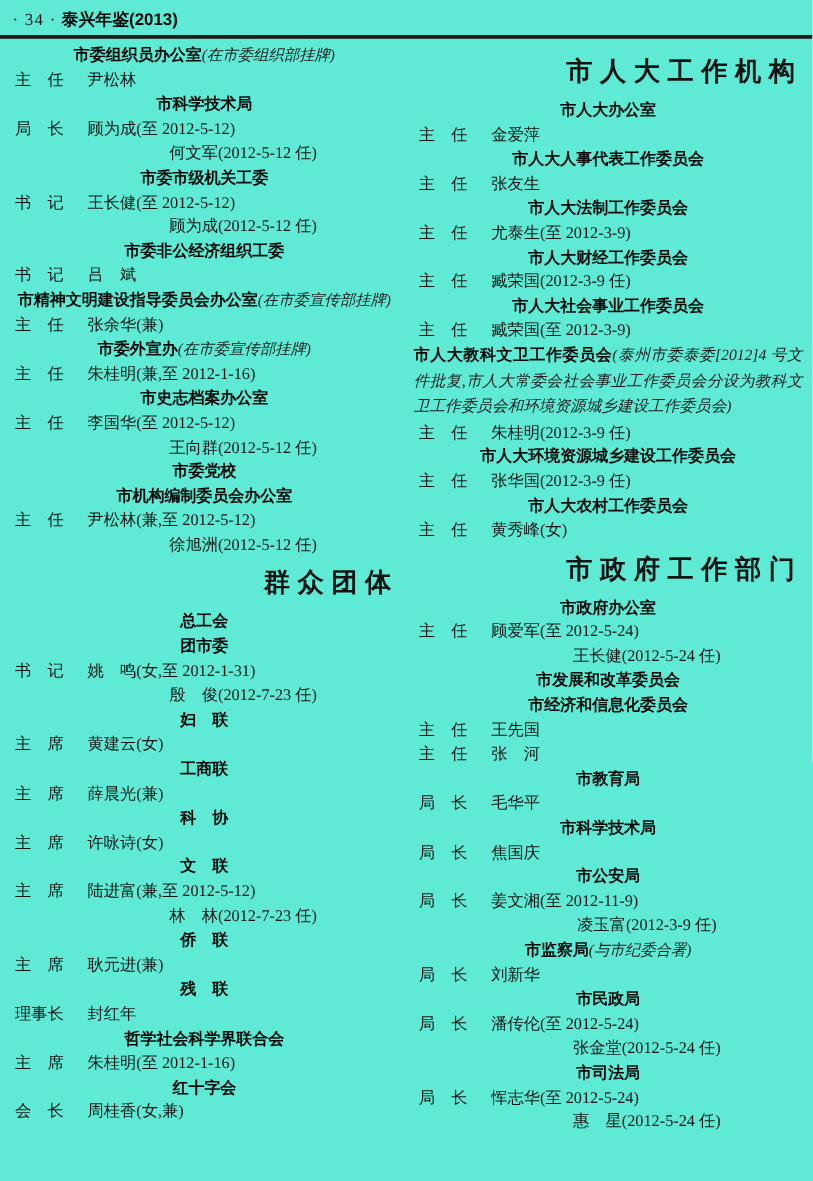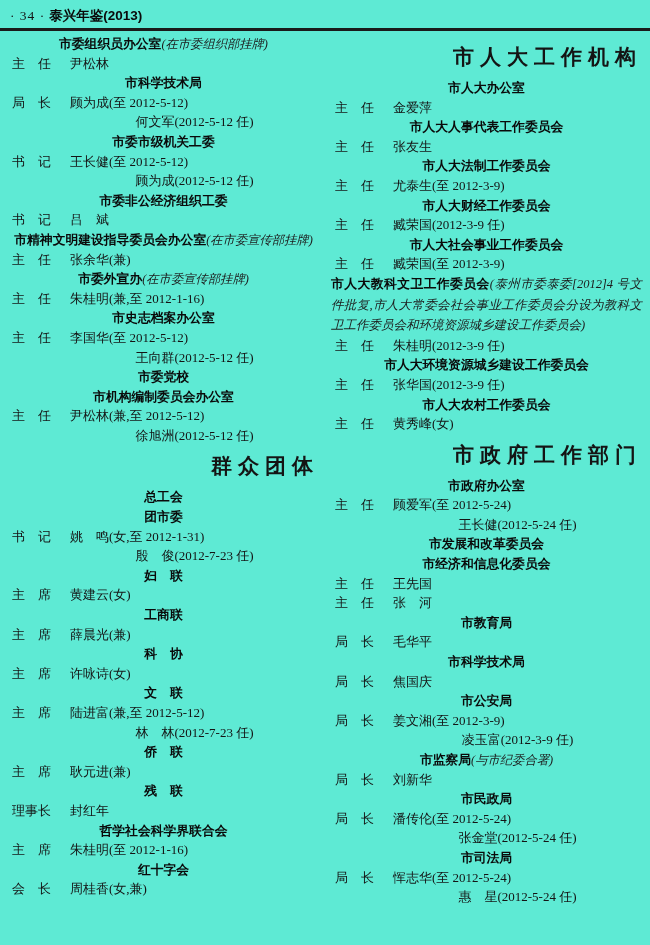--- a/index.html
+++ b/index.html
@@ -132,21 +132,21 @@
       <div class="line cont"><span class="name">王长健(2012-5-24 任)</span></div>
       <div class="line head"><span class="head-main">市发展和改革委员会</span></div>
       <div class="line head"><span class="head-main">市经济和信息化委员会</span></div>
       <div class="line entry"><span class="role">主　任</span><span class="name">王先国</span></div>
       <div class="line entry"><span class="role">主　任</span><span class="name">张　河</span></div>
       <div class="line head"><span class="head-main">市教育局</span></div>
       <div class="line entry"><span class="role">局　长</span><span class="name">毛华平</span></div>
       <div class="line head"><span class="head-main">市科学技术局</span></div>
       <div class="line entry"><span class="role">局　长</span><span class="name">焦国庆</span></div>
       <div class="line head"><span class="head-main">市公安局</span></div>
-      <div class="line entry"><span class="role">局　长</span><span class="name">姜文湘(至 2012-3-9)</span></div>
+      <div class="line entry"><span class="role">局　长</span><span class="name">姜文湘(至 2012-11-9)</span></div>
       <div class="line cont"><span class="name">凌玉富(2012-3-9 任)</span></div>
       <div class="line head"><span class="head-main">市监察局</span><span class="head-note">(与市纪委合署)</span></div>
       <div class="line entry"><span class="role">局　长</span><span class="name">刘新华</span></div>
       <div class="line head"><span class="head-main">市民政局</span></div>
       <div class="line entry"><span class="role">局　长</span><span class="name">潘传伦(至 2012-5-24)</span></div>
       <div class="line cont"><span class="name">张金堂(2012-5-24 任)</span></div>
       <div class="line head"><span class="head-main">市司法局</span></div>
       <div class="line entry"><span class="role">局　长</span><span class="name">恽志华(至 2012-5-24)</span></div>
       <div class="line cont"><span class="name">惠　星(2012-5-24 任)</span></div>
     </div>

